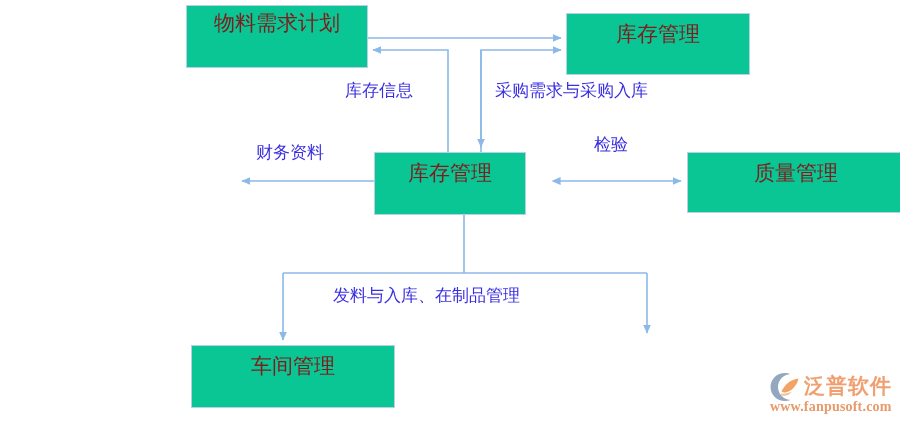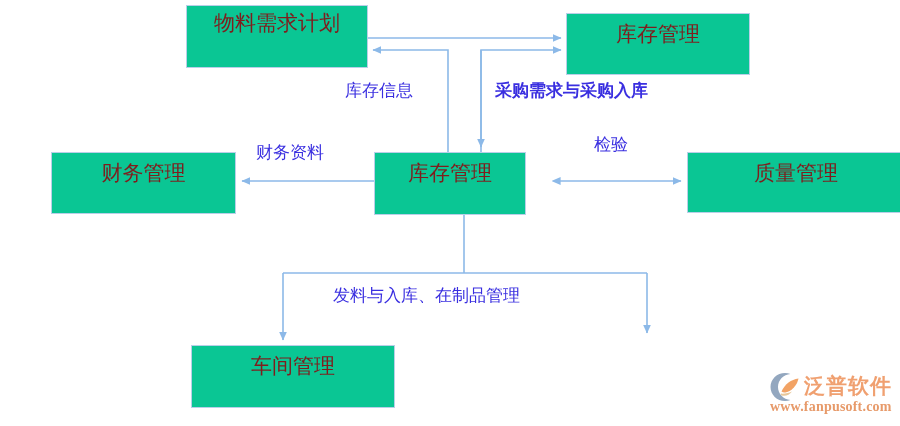--- a/index.html
+++ b/index.html
@@ -93,40 +93,37 @@
   </svg>
 
   <div class="node" style="left:186px;top:5px;width:182px;height:63px;">
     <span>物料需求计划</span>
   </div>
 
   <div class="node pad9" style="left:566px;top:13px;width:184px;height:62px;">
     <span>库存管理</span>
   </div>
 
-  <div class="node pad9" style="left:51px;top:152px;width:185px;height:62px;">
-    <span>财务管理</span>
-  </div>
 
   <div class="node pad9" style="left:374px;top:152px;width:152px;height:63px;">
     <span>库存管理</span>
   </div>
 
   <div class="node pad9" style="left:687px;top:152px;width:218px;height:61px;">
     <span>质量管理</span>
   </div>
 
   <div class="node pad9" style="left:191px;top:345px;width:204px;height:63px;">
     <span>车间管理</span>
   </div>
 
 
   <div class="edge-label" style="left:345px;top:82px;">库存信息</div>
 
-  <div class="edge-label" style="left:495px;top:82px;font-weight:bold;">采购需求与采购入库</div>
+  <div class="edge-label" style="left:495px;top:82px;">采购需求与采购入库</div>
 
   <div class="edge-label" style="left:256px;top:144px;">财务资料</div>
 
   <div class="edge-label" style="left:594px;top:136px;text-align:center;">检验</div>
 
   <div class="edge-label" style="left:333px;top:287px;">发料与入库、在制品管理</div>
 
   <div id="watermark">
     <svg width="34" height="30" viewBox="0 0 34 30" style="position:absolute;left:0;top:2px;" xmlns="http://www.w3.org/2000/svg">
       <path d="M17,1 C9,1 2.5,7.2 2.5,15 C2.5,22.8 9,29 17,29 C19,29 20.8,28.6 22.4,27.9

